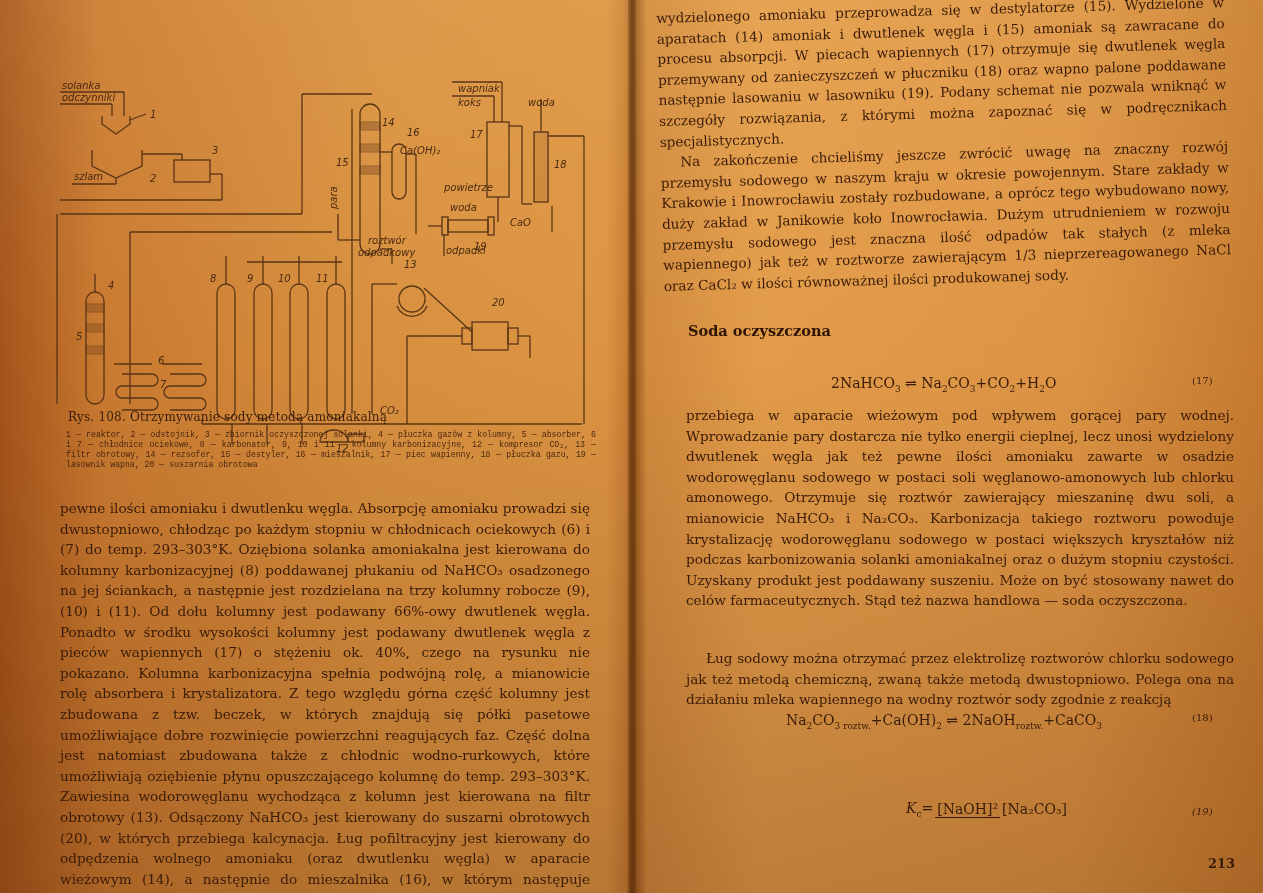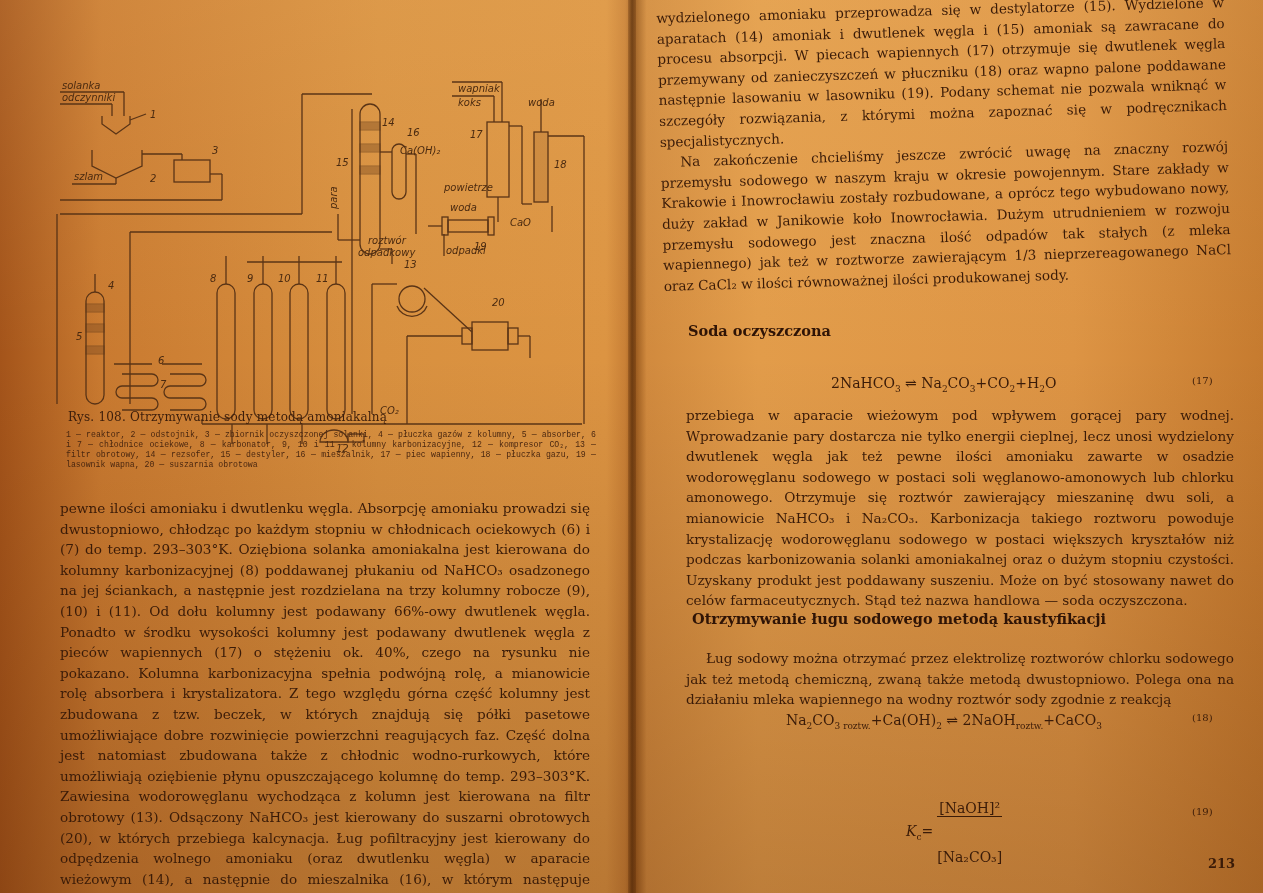--- a/index.html
+++ b/index.html
@@ -47,22 +47,22 @@
   .h-soda { left:52px; top:276px;margin-top:46px; }
   .h-lug { left:56px; top:610px; }
 
   .equation { position:absolute; font-size:14px; color:#3a1b08; }
   .eq-num { position:absolute; font-size:10px; color:#3a1b08; }
   .eq17 { left:195px; top:375px; }
   .eq17n { left:556px; top:375px; }
   .eq18 { left:150px; top:712px; }
   .eq18n { left:556px; top:712px; }
   .eq19 { left:270px; top:800px; display:flex; align-items:center; gap:2px; }
-  .eq19n { left:556px; top:806px; }
-  .frac { display:inline-flex; flex-direction:column; align-items:center;gap:32px; }
+  .eq19n { left:556px; top:806px;font-style:italic; }
+  .frac { display:inline-flex; flex-direction:row; align-items:center; }
   .frac .num { border-bottom:1px solid #3a1b08; padding:0 2px; }
   .frac .den { padding:0 2px; }
   sub { font-size:9px; }
 
   .page-num { position:absolute; font-size:13px; font-weight:bold; color:#3a1b08; }
   .pn-left { left:54px; top:848px;margin-top:48px; }
   .pn-right { left:572px; top:856px; }
 </style>
 </head>
 <body>
@@ -241,21 +241,20 @@
   <div class="heading h-soda">Soda oczyszczona</div>
 
 
   <div class="equation eq17">2NaHCO<sub>3</sub> ⇌ Na<sub>2</sub>CO<sub>3</sub>+CO<sub>2</sub>+H<sub>2</sub>O</div>
   <div class="eq-num eq17n">(17)</div>
 
   <div class="body-text r3">
     <p>przebiega w aparacie wieżowym pod wpływem gorącej pary wodnej. Wprowadzanie pary dostarcza nie tylko energii cieplnej, lecz unosi wydzielony dwutlenek węgla jak też pewne ilości amoniaku zawarte w osadzie wodorowęglanu sodowego w postaci soli węglanowo-amonowych lub chlorku amonowego. Otrzymuje się roztwór zawierający mieszaninę dwu soli, a mianowicie NaHCO₃ i Na₂CO₃. Karbonizacja takiego roztworu powoduje krystalizację wodorowęglanu sodowego w postaci większych kryształów niż podczas karbonizowania solanki amoniakalnej oraz o dużym stopniu czystości. Uzyskany produkt jest poddawany suszeniu. Może on być stosowany nawet do celów farmaceutycznych. Stąd też nazwa handlowa — soda oczyszczona.</p>
   </div>
 
-  <div class="heading h-lug">Otrzymywanie ługu sodowego metodą kaustyfikacji</div>
 
   <div class="body-text r4">
     <p class="indent">Ług sodowy można otrzymać przez elektrolizę roztworów chlorku sodowego jak też metodą chemiczną, zwaną także metodą dwustopniowo. Polega ona na działaniu mleka wapiennego na wodny roztwór sody zgodnie z reakcją</p>
   </div>
 
   <div class="equation eq18">Na<sub>2</sub>CO<sub>3 roztw.</sub>+Ca(OH)<sub>2</sub> ⇌ 2NaOH<sub>roztw.</sub>+CaCO<sub>3</sub></div>
   <div class="eq-num eq18n">(18)</div>
 
 
   <div class="equation eq19">

